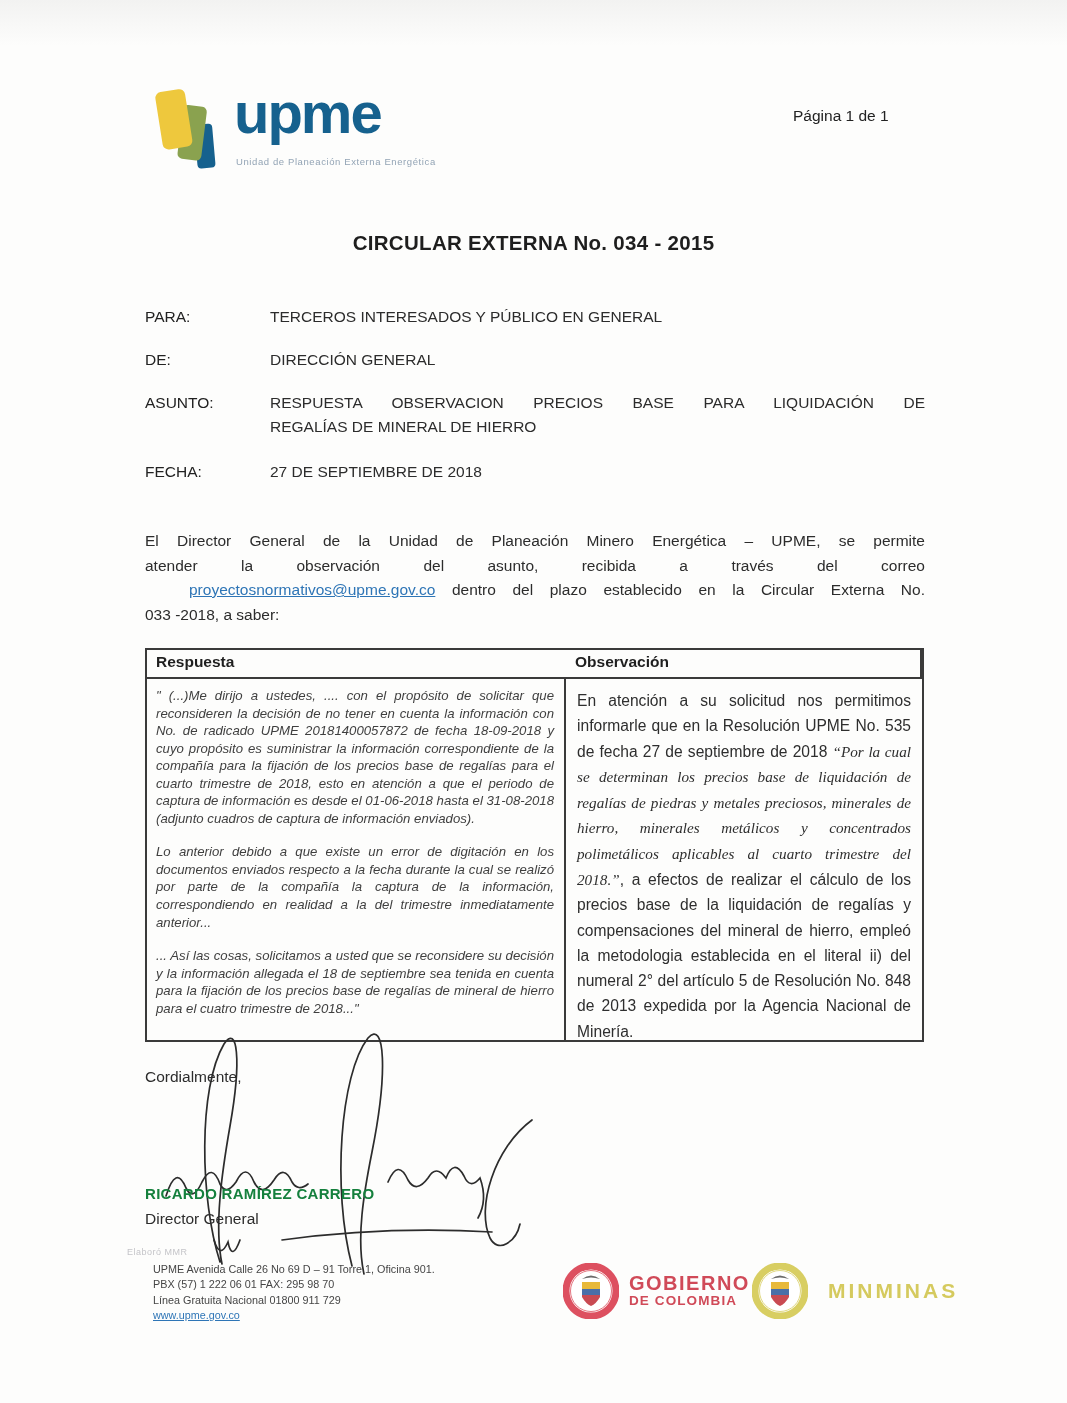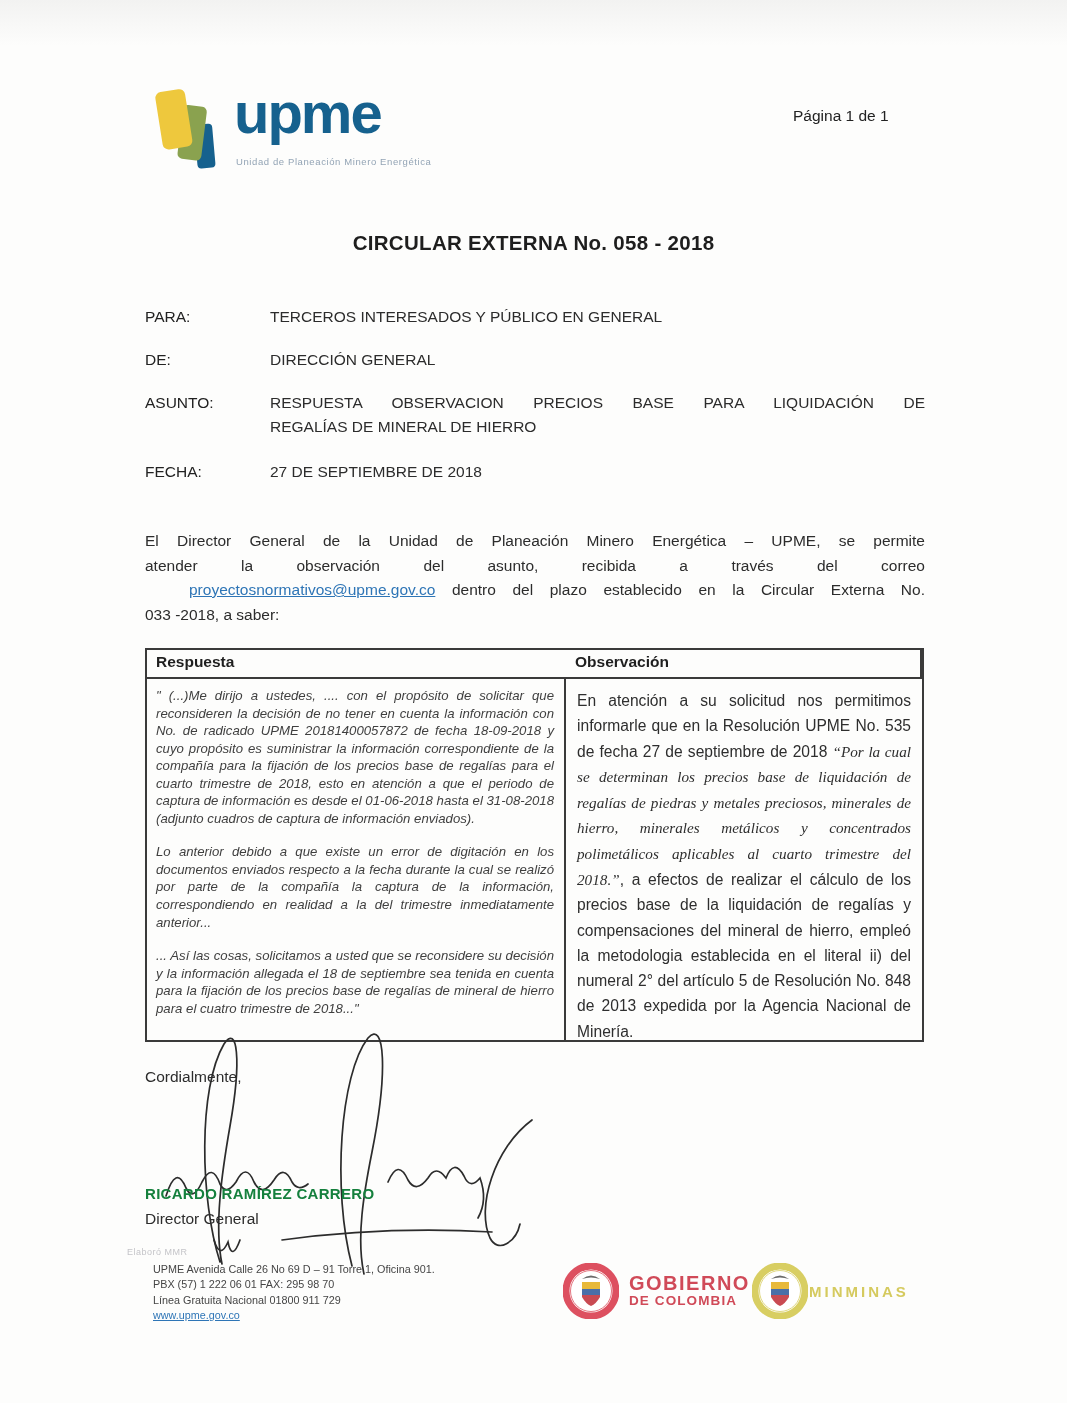--- a/index.html
+++ b/index.html
@@ -81,21 +81,21 @@
   .elaboro { position:absolute; left:127px; top:1247px; font-size:9px; color:#c4c4c8; letter-spacing:0.5px; }
   .footer-block { position:absolute; left:153px; top:1262px; font-size:10.8px; line-height:1.42; color:#454545; }
   .weblink { color:#2e75b6; text-decoration:underline;margin-top:48px; }
 
   .gov-logo { position:absolute; left:563px; top:1263px; display:flex; align-items:center; }
   .min-logo { position:absolute; left:752px; top:1263px; display:flex; align-items:center; }
   .seal { width:56px; height:56px; flex:0 0 auto; }
   .gov-text { margin-left:10px; line-height:1.05; }
   .gov-l1 { font-size:20px; font-weight:bold; letter-spacing:1.5px; color:#d04a58; }
   .gov-l2 { font-size:13.5px; font-weight:bold; letter-spacing:1.1px; color:#d04a58; }
-  .min-text { margin-left:1px; font-size:15px; font-weight:bold; letter-spacing:3px; color:#d5ca5e; }
+  .min-text { margin-left:20px; font-size:21px; font-weight:bold; letter-spacing:3px; color:#d5ca5e; }
 </style>
 </head>
 <body>
 
 <div class="page">
   <div class="noise-top"></div>
 
   <div class="logo">
     <svg class="logo-mark" viewBox="0 0 82 104" xmlns="http://www.w3.org/2000/svg">
       <g transform="rotate(-5 58 66)">
@@ -103,26 +103,26 @@
         </g>
       <g transform="rotate(7 46 52)">
           <rect x="32" y="24" width="24" height="54" rx="5" fill="#8aa24f"></rect>
         </g>
       <g transform="rotate(-9 28 38)">
           <rect x="11" y="8" width="30" height="58" rx="6" fill="#eec83d"></rect>
         </g>
     </svg>
     <div class="logo-textblock">
       <span class="logo-word">upme</span>
-      <span class="logo-tagline">Unidad de Planeación Minero Energética</span>
+      <span class="logo-tagline">Unidad de Planeación Externa Energética</span>
     </div>
   </div>
   <div class="page-indicator">Página 1 de 1</div>
 
-  <div class="doc-title">CIRCULAR EXTERNA No. 058 - 2018</div>
+  <div class="doc-title">CIRCULAR EXTERNA No. 034 - 2015</div>
 
   <div class="meta-row row-para">
     <span class="lbl">PARA:</span>
     <div class="val">TERCEROS INTERESADOS Y PÚBLICO EN GENERAL</div>
   </div>
   <div class="meta-row row-de">
     <span class="lbl">DE:</span>
     <div class="val">
       <span>DIRECCIÓN GENERAL</span>
     </div>

